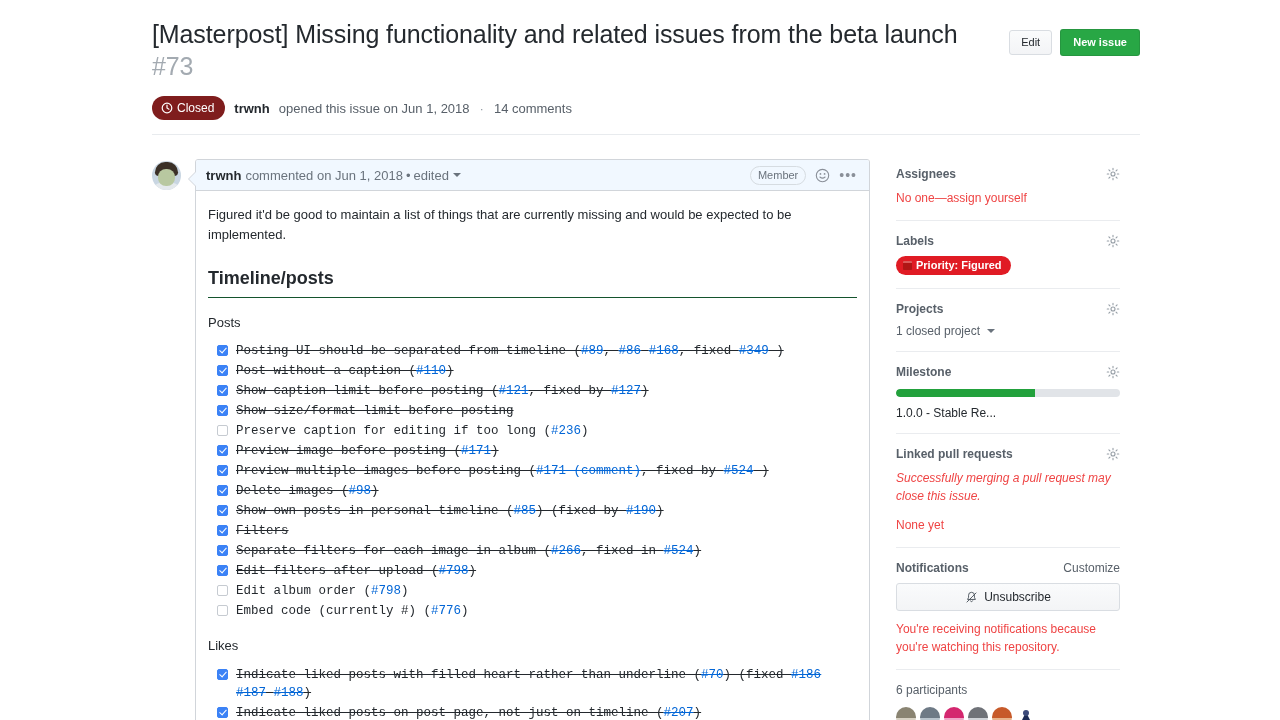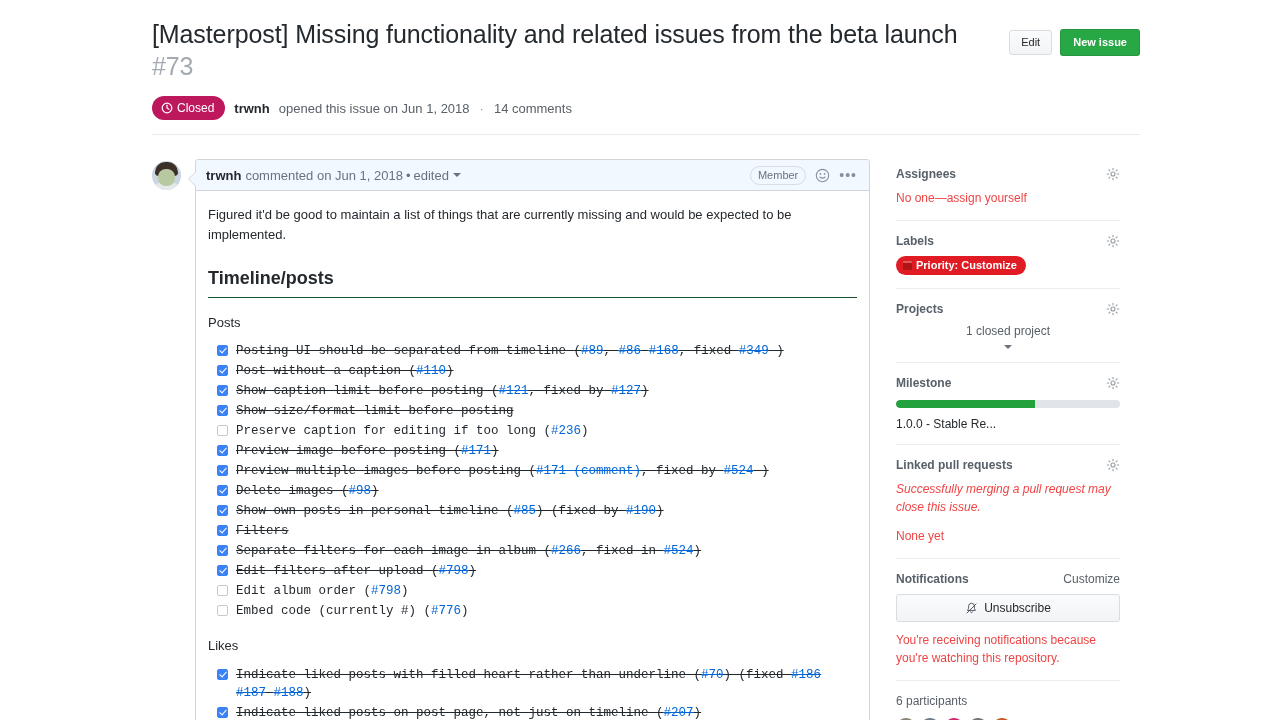--- a/index.html
+++ b/index.html
@@ -66,21 +66,21 @@
     align-items: center;
     gap: 9px;
     margin-top: 14px;
     font-size: 13px;
     color: #586069;
   }
   .state-badge {
     display: inline-flex;
     align-items: center;
     gap: 4px;
-    background: #be185d;
+    background: #7f1d1d;
     color: #fff;
     font-size: 12px;
     font-weight: 500;
     padding: 5px 11px 5px 9px;
     border-radius: 14px;
     line-height: 14px;
   }
   .state-badge svg { display: block; }
   .meta-author { color: #24292e; font-weight: bold; }
   .meta-sep { color: #959da5; padding: 0 1px; }
@@ -264,21 +264,21 @@
     font-weight: bold;
     border-radius: 10px;
     padding: 3px 9px 3px 7px;
     line-height: 13px;
   }
   .label-emoji {
     width: 9px; height: 9px; background: #b01515;
     border-radius: 1px; display: inline-block;
     border-top: 2px solid #d95a5a;
   }
-  .proj-line { font-size: 12px; color: #586069; display: flex; align-items: center; gap: 7px; flex-direction: column; }
+  .proj-line { font-size: 12px; color: #586069; display: flex; align-items: center; gap: 7px; }
   .proj-caret {
     border-left: 4px solid transparent;
     border-right: 4px solid transparent;
     border-top: 4px solid #6a737d;
     width: 0; height: 0;
   }
   .progress-track {
     height: 8px;
     background: #e1e4e8;
     border-radius: 4px;
@@ -476,21 +476,21 @@
           <span>Labels</span>
           <span class="gear">
             <svg width="14" height="14" viewBox="0 0 16 16">
               <circle cx="8" cy="8" r="2.3" fill="none" stroke="currentColor" stroke-width="1.25"></circle>
               <path d="M8 1.4v1.7M8 12.9v1.7M1.4 8h1.7M12.9 8h1.7M3.3 3.3l1.2 1.2M11.5 11.5l1.2 1.2M12.7 3.3l-1.2 1.2M4.5 11.5l-1.2 1.2" stroke="currentColor" stroke-width="1.25" stroke-linecap="round"></path>
             </svg>
           </span>
         </div>
         <span class="label-pill">
           <span class="label-emoji"></span>
-          <span>Priority: Customize</span>
+          <span>Priority: Figured</span>
         </span>
       </div>
 
       <div class="side-sec">
         <div class="side-head">
           <span>Projects</span>
           <span class="gear">
             <svg width="14" height="14" viewBox="0 0 16 16">
               <circle cx="8" cy="8" r="2.3" fill="none" stroke="currentColor" stroke-width="1.25"></circle>
               <path d="M8 1.4v1.7M8 12.9v1.7M1.4 8h1.7M12.9 8h1.7M3.3 3.3l1.2 1.2M11.5 11.5l1.2 1.2M12.7 3.3l-1.2 1.2M4.5 11.5l-1.2 1.2" stroke="currentColor" stroke-width="1.25" stroke-linecap="round"></path>

